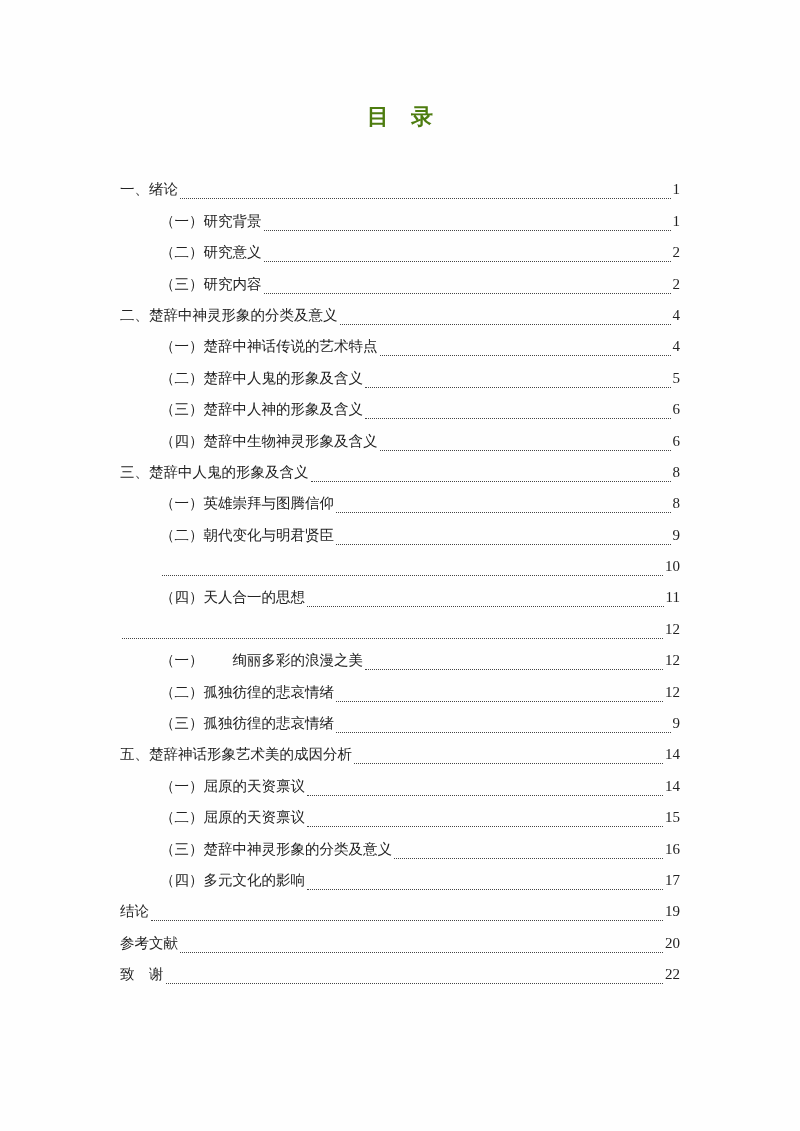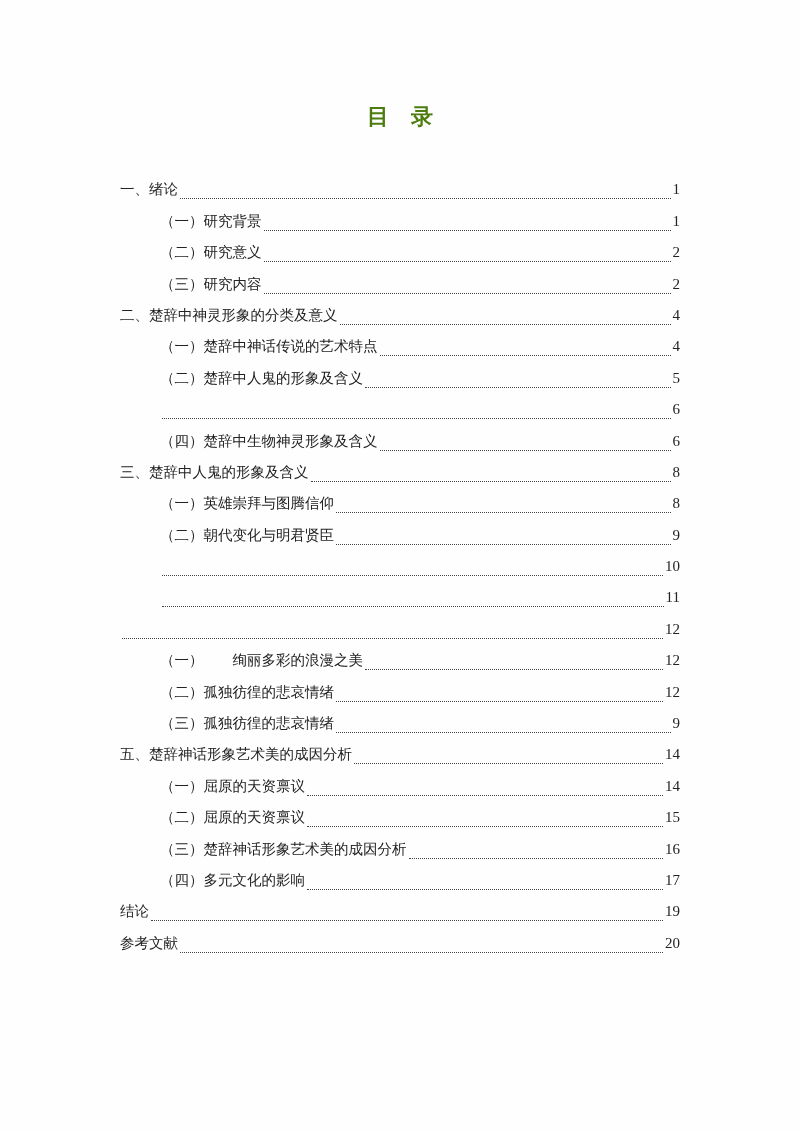--- a/index.html
+++ b/index.html
@@ -108,20 +108,21 @@
         <span class="toc-label">（一）楚辞中神话传说的艺术特点</span>
         <span class="toc-dots"></span>
         <span class="toc-page">4</span>
       </div>
       <div class="toc-row level-2">
         <span class="toc-label">（二）楚辞中人鬼的形象及含义</span>
         <span class="toc-dots"></span>
         <span class="toc-page">5</span>
       </div>
       <div class="toc-row level-2">
+        <span class="toc-label">（三）楚辞中人神的形象及含义</span>
         <span class="toc-dots"></span>
         <span class="toc-page">6</span>
       </div>
       <div class="toc-row level-2">
         <span class="toc-label">（四）楚辞中生物神灵形象及含义</span>
         <span class="toc-dots"></span>
         <span class="toc-page">6</span>
       </div>
       <div class="toc-row level-1">
         <span class="toc-label">三、楚辞中人鬼的形象及含义</span>
@@ -136,20 +137,21 @@
       <div class="toc-row level-2">
         <span class="toc-label">（二）朝代变化与明君贤臣</span>
         <span class="toc-dots"></span>
         <span class="toc-page">9</span>
       </div>
       <div class="toc-row level-2">
         <span class="toc-dots"></span>
         <span class="toc-page">10</span>
       </div>
       <div class="toc-row level-2">
+        <span class="toc-label">（四）天人合一的思想</span>
         <span class="toc-dots"></span>
         <span class="toc-page">11</span>
       </div>
       <div class="toc-row level-1">
         <span class="toc-dots"></span>
         <span class="toc-page">12</span>
       </div>
       <div class="toc-row level-2">
         <span class="toc-label">（一）　　绚丽多彩的浪漫之美</span>
         <span class="toc-dots"></span>
@@ -174,33 +176,38 @@
         <span class="toc-label">（一）屈原的天资禀议</span>
         <span class="toc-dots"></span>
         <span class="toc-page">14</span>
       </div>
       <div class="toc-row level-2">
         <span class="toc-label">（二）屈原的天资禀议</span>
         <span class="toc-dots"></span>
         <span class="toc-page">15</span>
       </div>
       <div class="toc-row level-2">
-        <span class="toc-label">（三）楚辞神话形象艺术美的成因分析</span>
+        <span class="toc-label">（三）楚辞中神灵形象的分类及意义</span>
         <span class="toc-dots"></span>
         <span class="toc-page">16</span>
       </div>
       <div class="toc-row level-2">
         <span class="toc-label">（四）多元文化的影响</span>
         <span class="toc-dots"></span>
         <span class="toc-page">17</span>
       </div>
       <div class="toc-row level-1">
         <span class="toc-label">结论</span>
         <span class="toc-dots"></span>
         <span class="toc-page">19</span>
       </div>
       <div class="toc-row level-1">
         <span class="toc-label">参考文献</span>
         <span class="toc-dots"></span>
         <span class="toc-page">20</span>
+      </div>
+      <div class="toc-row level-1">
+        <span class="toc-label">致　谢</span>
+        <span class="toc-dots"></span>
+        <span class="toc-page">22</span>
       </div>
     </div>
 </div>
 
 </body></html>

